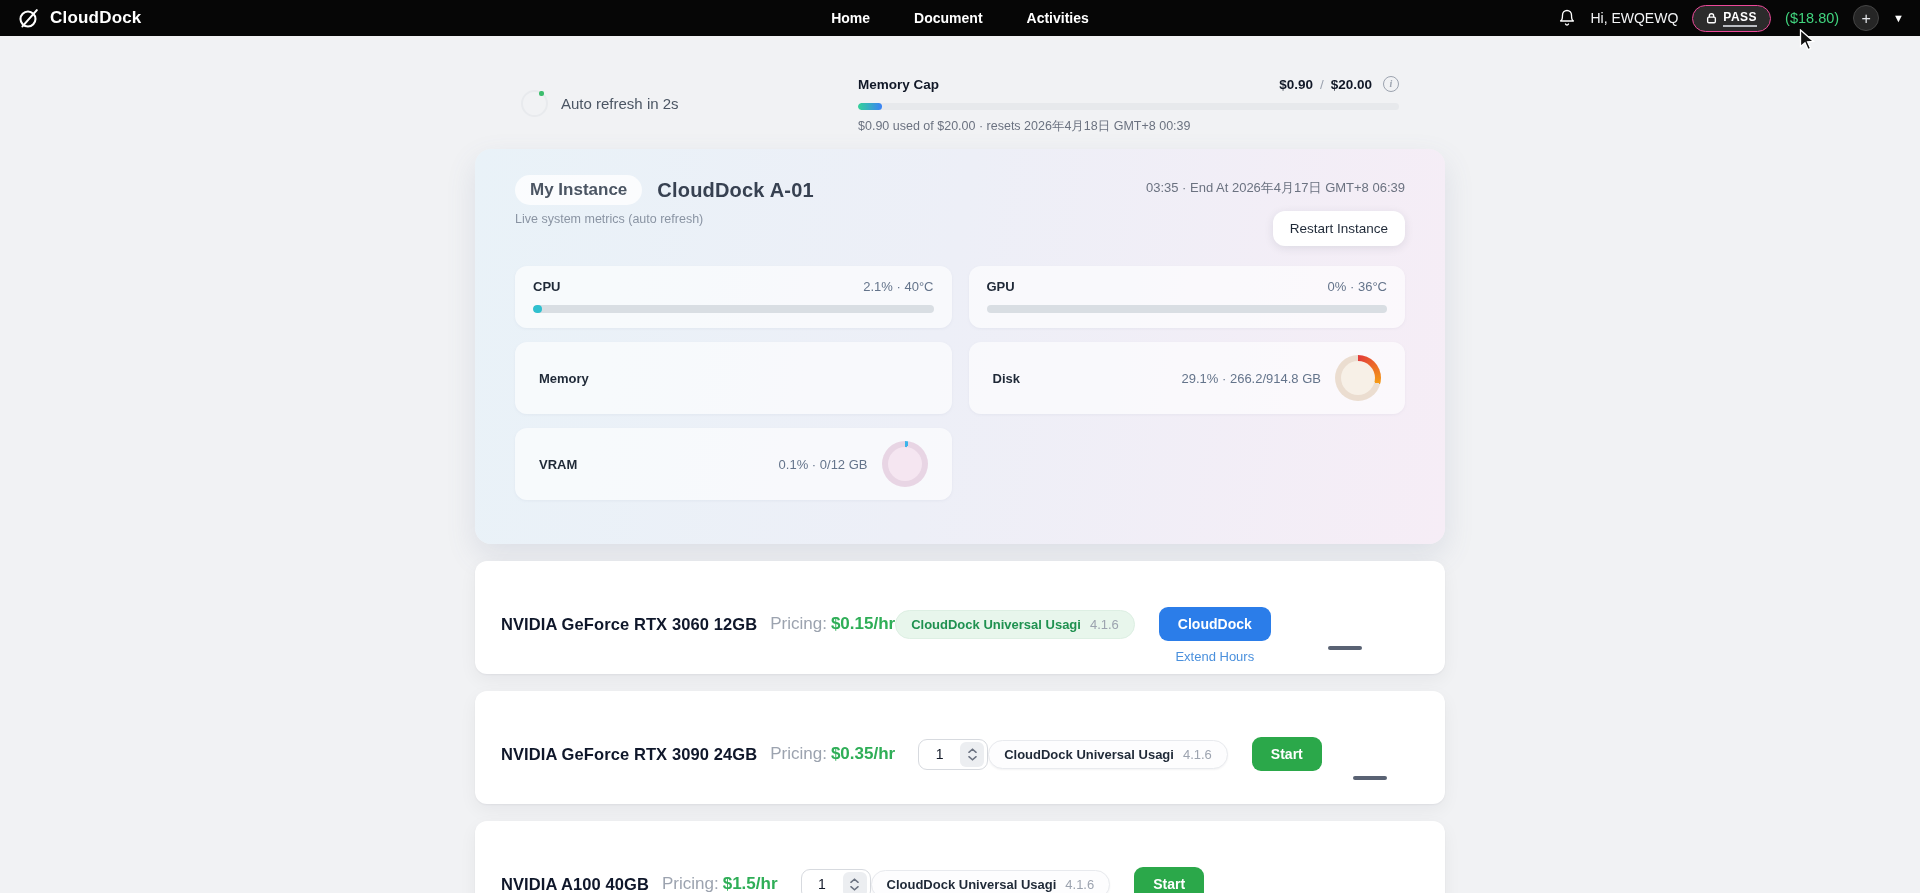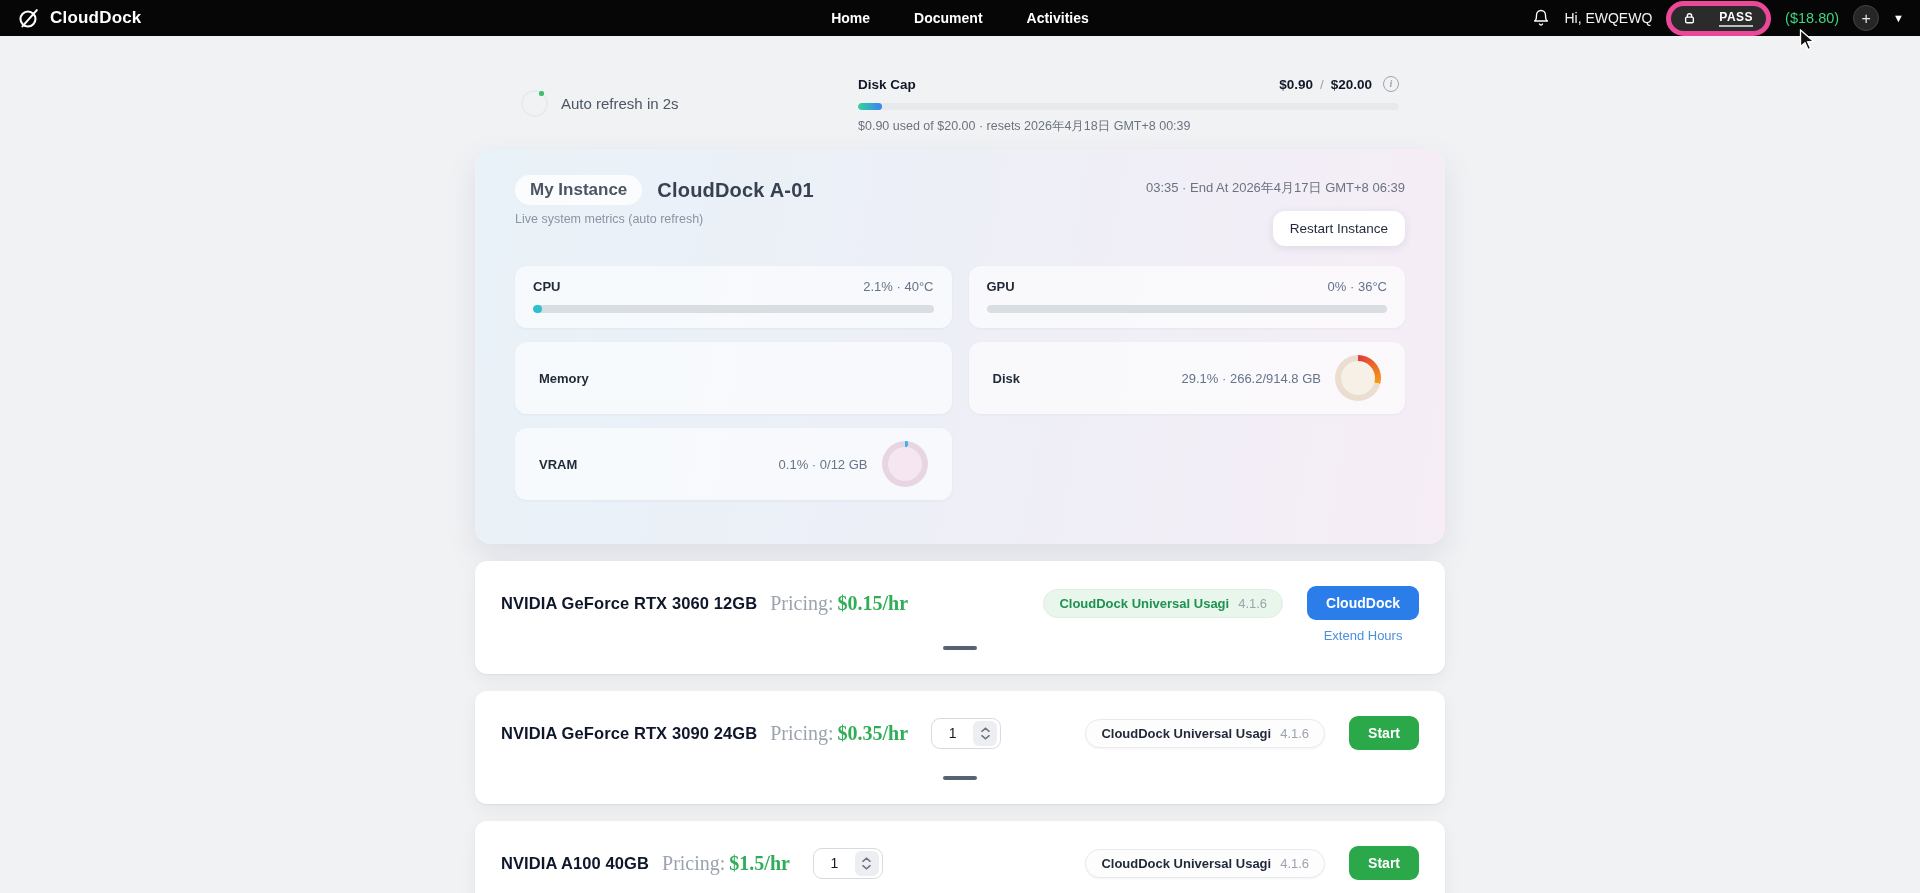--- a/index.html
+++ b/index.html
@@ -7,21 +7,21 @@
   body { background:#f1f2f4; font-family:"Liberation Sans", sans-serif; color:#111827; position:relative; }
 
   
   .navbar { height:36px; background:#060606; display:flex; align-items:center; padding:0 16px; position:relative; }
   .brand { display:flex; align-items:center; gap:9px; cursor:pointer; }
   .brand-name { color:#fff; font-size:17px; font-weight:bold; letter-spacing:.2px; }
   .nav-center { position:absolute; left:50%; transform:translateX(-50%); display:flex; gap:44px; }
   .nav-item { color:#fff; font-size:14px; font-weight:bold; cursor:pointer; }
   .nav-right { margin-left:auto; display:flex; align-items:center; gap:14px; }
   .greeting { color:#f3f4f6; font-size:14px; }
-  .pass-pill { display:flex; align-items:center; gap:24px; background:#2b2b2b; border:5px solid #ec4899; border-radius:999px; padding:4px 13px; cursor:pointer; }
+  .pass-pill { display:flex; align-items:center; gap:6px; background:#2b2b2b; border:1px solid #ec4899; border-radius:999px; padding:4px 13px; cursor:pointer; }
   .pass-label { color:#fff; font-size:12px; font-weight:bold; letter-spacing:.5px; border-bottom:2px solid #b9bcc1; padding-bottom:1px; }
   .balance { color:#41d47e; font-size:14.5px; }
   .plus-btn { width:26px; height:26px; border-radius:50%; background:#262626; border:1px solid #454545; color:#e5e7eb; font-size:16px; line-height:23px; text-align:center; cursor:pointer; }
   .caret { color:#fff; font-size:11px; cursor:pointer; }
 
   
   .container { width:970px; margin:0 auto; }
 
   .top-row { display:flex; align-items:flex-start; padding:0 46px; margin-top:40px; }
   .refresh-group { display:flex; align-items:center; gap:13px; margin-top:14px; }
@@ -58,25 +58,25 @@
   .metric-value { margin-left:auto; font-size:13px; color:#64748b; }
   .bar-track { margin-top:11px; height:8px; border-radius:4px; background:#d9dee3; overflow:hidden; }
   .bar-fill { height:100%; border-radius:4px; }
   .metric-card.ring-card { display:flex; align-items:center; min-height:68px; }
   .ring-group { margin-left:auto; display:flex; align-items:center; gap:14px; }
   .ring-card .metric-value { margin-left:0; }
   .ring { width:46px; height:46px; border-radius:50%; position:relative; }
   .ring::after { content:""; position:absolute; inset:6px; border-radius:50%; background:var(--inner,#fff); }
 
   
-  .gpu-card { background:#fff; border-radius:12px; margin-top:17px; height:113px; display:flex; flex-direction:column; padding:25px 26px 12px; box-shadow:0 1px 2px rgba(16,24,40,.05), 0 6px 18px rgba(16,24,40,.05); }
+  .gpu-card { background:#fff; border-radius:12px; margin-top:17px; height:113px; display:flex; padding:25px 26px 12px; box-shadow:0 1px 2px rgba(16,24,40,.05), 0 6px 18px rgba(16,24,40,.05); }
   .gpu-row { display:flex; align-items:center; }
   .gpu-left { display:flex; align-items:center; gap:13px; }
   .gpu-name { font-size:16.5px; font-weight:bold; color:#0f172a; letter-spacing:.1px; }
-  .gpu-pricing { font-size:20px; color:#9ca3af;font-family:Liberation Serif, serif; }
+  .gpu-pricing { font-size:17px; color:#9ca3af; }
   .price { color:#2fae57; font-weight:bold; margin-left:4px; }
   .stepper { display:flex; align-items:center; border:1px solid #d7dadf; border-radius:9px; height:31px; width:70px; margin-left:10px; background:#fff; overflow:hidden; cursor:pointer; }
   .stepper-value { flex:1; text-align:center; font-size:14px; color:#111827; }
   .stepper-arrows { width:24px; height:25px; margin-right:3px; border-radius:6px; background:#eceef1; display:flex; flex-direction:column; align-items:center; justify-content:center; gap:1px; }
   .gpu-right { margin-left:auto; display:flex; align-items:center; gap:24px; }
   .pill { display:flex; align-items:center; gap:9px; border-radius:999px; padding:6px 15px; font-size:13px; }
   .pill .pill-name { font-weight:bold;text-align:center; }
   .pill .pill-ver { color:#9ca3af; font-weight:normal; }
   .pill.green { background:#e8f6ec; border:1px solid #ddefe3; }
   .pill.green .pill-name { color:#1f9150; }
@@ -139,21 +139,21 @@
   <div class="top-row">
     <div class="refresh-group">
       <span class="spinner">
           <span class="spinner-dot"></span>
         </span>
       <span class="refresh-label">Auto refresh in 2s</span>
     </div>
 
     <div class="cap-block">
       <div class="cap-head">
-        <span class="cap-title">Disk Cap</span>
+        <span class="cap-title">Memory Cap</span>
         <span class="cap-values">
           <span>$0.90</span>
           <span class="cap-sep">/</span>
           <span>$20.00</span>
           <span class="info-icon">i</span>
         </span>
       </div>
       <div class="cap-bar">
         <div class="cap-fill" style="width: 4.5%;"></div>
       </div>

